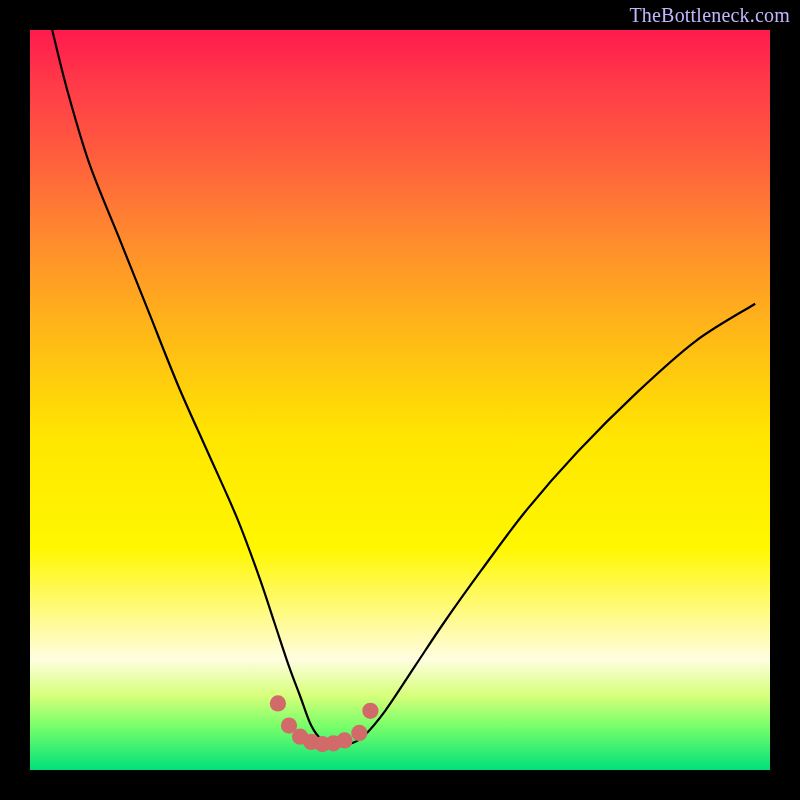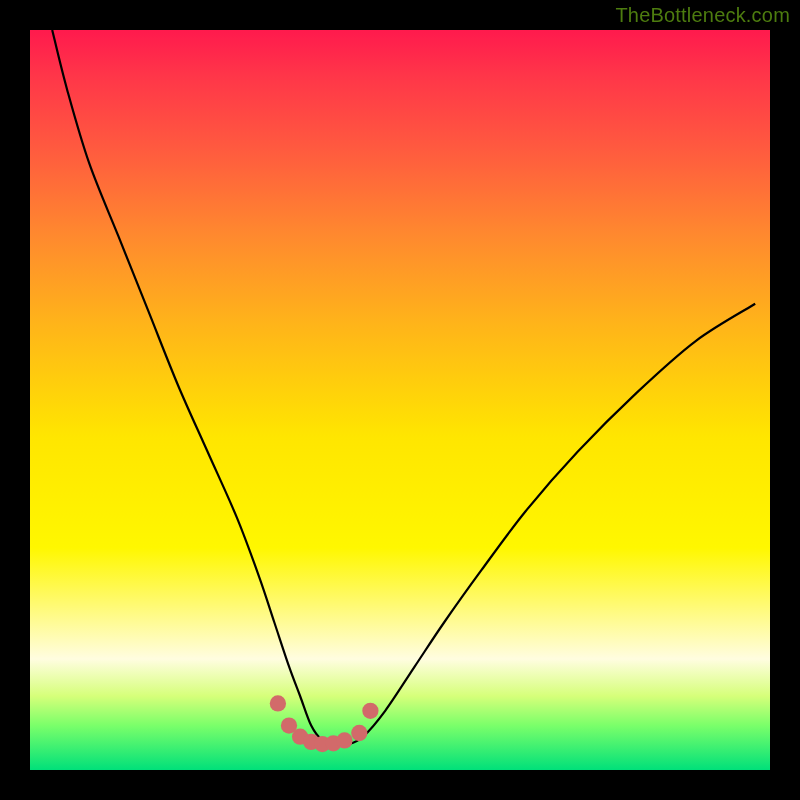--- a/index.html
+++ b/index.html
@@ -26,23 +26,23 @@
       #fff700 70%,
       #fffde0 85%,
       #d6ff7a 90%,
       #7aff6a 94%,
       #00e07a 100%);
   }
   .watermark {
     position: absolute;
     top: 4px;
     right: 10px;
-    font-family: Liberation Sans, sans-serif;
+    font-family: Liberation Serif, serif;
     font-size: 20px;
-    color: #4d7c0f;
+    color: #c4b5fd;
     letter-spacing: 0.2px;
   }
   svg.curve {
     position: absolute;
     left: 0;
     top: 0;
     width: 740px;
     height: 740px;
   }
 </style>

